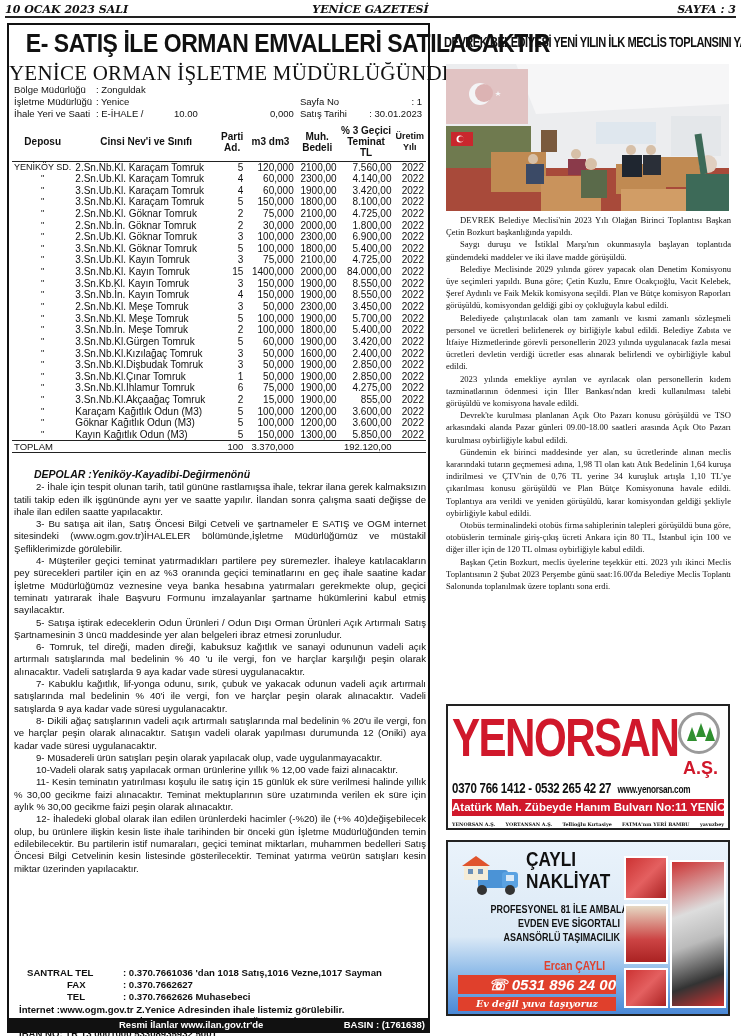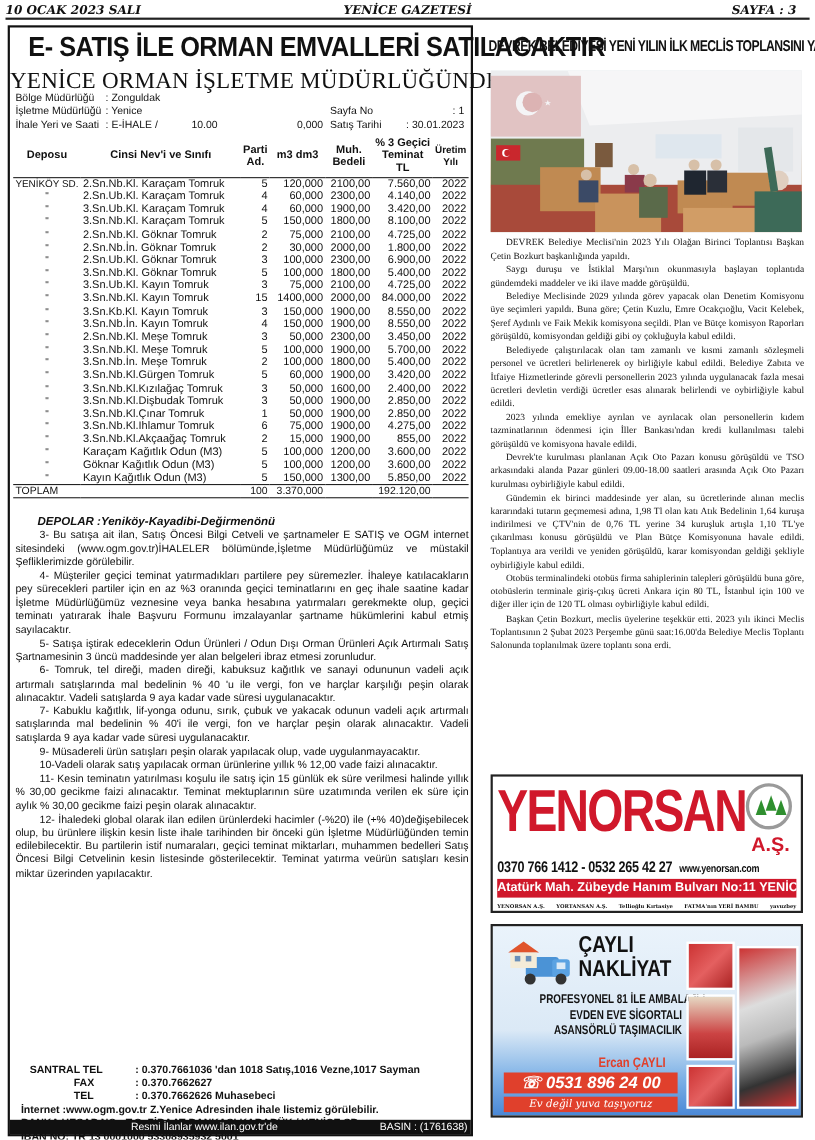--- a/index.html
+++ b/index.html
@@ -6,21 +6,21 @@
   html, body { width: 741px; height: 1036px; background: #fff; overflow: hidden; }
   body { position: relative; font-family: "Liberation Sans", sans-serif; color: #111; }
 
   
   .masthead { position: absolute; left: 5px; top: 2px; width: 731px; height: 16px;
     border-bottom: 2px solid #222; font-family: "DejaVu Serif", serif; font-style: italic;
     font-weight: bold; font-size: 11px; }
   .masthead span { position: absolute; top: 1px; }
   .mh-left { left: 0; }
   .mh-center { left: 0; right: 0; text-align: center; }
-  .mh-right { right: 12px; }
+  .mh-right { right: 0; }
 
   
   .ilan { position: absolute; left: 7px; top: 23px; width: 423px; height: 1010px;
     border: 2px solid #111; }
   .ilan-title { position: absolute; left: 0; right: 0; top: 4px; text-align: center;
     font-family: "Liberation Sans", sans-serif; font-weight: bold; font-size: 25px;
     letter-spacing: -0.5px; transform: scaleX(0.92); transform-origin: center; white-space: nowrap; }
   .ilan-sub { position: absolute; left: 0; right: 0; top: 36px; text-align: center;
     font-family: "Liberation Serif", serif; font-size: 21px; letter-spacing: 0.2px; white-space: nowrap; }
   .meta { position: absolute; left: 5px; top: 59px; width: 410px; font-size: 9.5px; line-height: 12px; font-family: "Liberation Sans", sans-serif; }
@@ -41,21 +41,21 @@
     text-align: justify; font-family: "Liberation Sans", sans-serif; }
   .body-text .depolar { font-weight: bold; font-style: italic; font-size: 10.5px; padding-left: 20px; margin-bottom: 1px; }
   .body-text p { text-indent: 22px; }
 
   .contacts { position: absolute; left: 18px; top: 942px; width: 400px; font-size: 9.6px; line-height: 12.2px; font-weight: bold; }
   .contact-row { position: relative; height: 12.2px; }
   .contact-row .lbl { position: absolute; left: 0; width: 96px; white-space: nowrap; }
   .contact-row .val { position: absolute; left: 96px; white-space: nowrap; }
   .contact-line { white-space: nowrap; margin-left: -8px; }
   .footer-bar { position: absolute; left: 0; right: 0; bottom: 0; height: 13px; background: #111; color: #fff;
-    font-size: 9.5px; font-weight: normal; }
+    font-size: 9.5px; font-weight: bold; }
   .footer-bar span { position: absolute; top: 1px; white-space: nowrap; }
 
   
   .news-title { position: absolute; left: 444px; top: 34px; width: 293px; text-align: center;
     font-family: "Liberation Sans", sans-serif; font-weight: bold; font-size: 14.2px; letter-spacing: -0.6px;
     transform: scaleX(0.78); transform-origin: left center; white-space: nowrap; width: 375px; text-align: left; }
   .photo { position: absolute; left: 446px; top: 64px; width: 283px; height: 147px; overflow: hidden;
     background: linear-gradient(180deg, #eef0f2 0%, #e3e5e8 45%, #c99b6a 70%, #8b5a3a 100%); }
   .news-body { position: absolute; left: 446px; top: 214px; width: 285px; font-family: Liberation Serif, serif;
     font-size: 8.6px; line-height: 12.2px; text-align: justify; }
@@ -82,23 +82,23 @@
     background: linear-gradient(180deg, #eaf3fb 0%, #dbe9f6 55%, #7fb2e6 80%, #4a88d6 100%); overflow: hidden; }
   .truck { position: absolute; left: 10px; top: 12px; width: 64px; height: 44px; }
   .cayli-name { position: absolute; left: 78px; top: 6px; font-weight: bold; font-size: 21px; line-height: 22px;
     color: #111; transform: scaleX(0.82); transform-origin: left top; }
   .cayli-lines { position: absolute; left: 6px; top: 60px; width: 166px; text-align: right; font-weight: bold;
     font-size: 11.5px; line-height: 14px; color: #111; }
   .cayli-lines span { display: block; white-space: nowrap; transform: scaleX(0.78); transform-origin: right center; }
   .cayli-person { position: absolute; left: 96px; top: 117px; font-weight: bold; font-size: 12.5px; color: #e0402c;
     transform: scaleX(0.82); transform-origin: left top; white-space: nowrap; }
   .cayli-phone { position: absolute; left: 10px; top: 133px; width: 158px; height: 19px; background: #e0402c; color: #fff;
-    font-weight: bold; font-style: italic; font-size: 15px; line-height: 19px; text-align: center; white-space: nowrap; }
+    font-weight: bold; font-style: italic; font-size: 15px; line-height: 19px; text-align: right; white-space: nowrap; }
   .cayli-slogan { position: absolute; left: 10px; top: 155px; width: 158px; height: 14px; background: #e0402c; color: #fff;
-    font-family: "DejaVu Serif", serif; font-weight: normal; font-style: italic; font-size: 9.5px; line-height: 14px; text-align: center; white-space: nowrap; }
+    font-family: "DejaVu Serif", serif; font-weight: bold; font-style: italic; font-size: 9.5px; line-height: 14px; text-align: center; white-space: nowrap; }
   .cayli-photos { position: absolute; left: 176px; top: 14px; width: 104px; height: 156px; }
   .cph { position: absolute; border: 2px solid #fff; background: linear-gradient(135deg, #c33 0%, #e46060 50%, #a22 100%); }
 </style>
 </head>
 <body>
 
 <div class="masthead">
   <span class="mh-left">10 OCAK 2023 SALI</span>
   <span class="mh-center">YENİCE GAZETESİ</span>
   <span class="mh-right">SAYFA : 3</span>
@@ -366,25 +366,27 @@
           <td class="num"></td>
           <td class="num">192.120,00</td>
           <td class="num"></td>
         </tr>
       </tbody>
   </table>
 
   <div class="body-text">
     <div class="depolar">DEPOLAR :Yeniköy-Kayadibi-Değirmenönü</div>
     <div id="ilan-paras">
+        <p>2- İhale için tespit olunan tarih, tatil gününe rastlamışsa ihale, tekrar ilana gerek kalmaksızın tatili takip eden ilk işgününde aynı yer ve saatte yapılır. İlandan sonra çalışma saati değişse de ihale ilan edilen saatte yapılacaktır.</p>
         <p>3- Bu satışa ait ilan, Satış Öncesi Bilgi Cetveli ve şartnameler E SATIŞ ve OGM internet sitesindeki (www.ogm.gov.tr)İHALELER bölümünde,İşletme Müdürlüğümüz ve müstakil Şefliklerimizde görülebilir.</p>
         <p>4- Müşteriler geçici teminat yatırmadıkları partilere pey süremezler. İhaleye katılacakların pey sürecekleri partiler için en az %3 oranında geçici teminatlarını en geç ihale saatine kadar İşletme Müdürlüğümüz veznesine veya banka hesabına yatırmaları gerekmekte olup, geçici teminatı yatırarak İhale Başvuru Formunu imzalayanlar şartname hükümlerini kabul etmiş sayılacaktır.</p>
         <p>5- Satışa iştirak edeceklerin Odun Ürünleri / Odun Dışı Orman Ürünleri Açık Artırmalı Satış Şartnamesinin 3 üncü maddesinde yer alan belgeleri ibraz etmesi zorunludur.</p>
         <p>6- Tomruk, tel direği, maden direği, kabuksuz kağıtlık ve sanayi odununun vadeli açık artırmalı satışlarında mal bedelinin % 40 'u ile vergi, fon ve harçlar karşılığı peşin olarak alınacaktır. Vadeli satışlarda 9 aya kadar vade süresi uygulanacaktır.</p>
         <p>7- Kabuklu kağıtlık, lif-yonga odunu, sırık, çubuk ve yakacak odunun vadeli açık artırmalı satışlarında mal bedelinin % 40'i ile vergi, fon ve harçlar peşin olarak alınacaktır. Vadeli satışlarda 9 aya kadar vade süresi uygulanacaktır.</p>
+        <p>8- Dikili ağaç satışlarının vadeli açık artırmalı satışlarında mal bedelinin % 20'u ile vergi, fon ve harçlar peşin olarak alınacaktır. Satışın vadeli olarak yapılması durumunda 12 (Oniki) aya kadar vade süresi uygulanacaktır.</p>
         <p>9- Müsadereli ürün satışları peşin olarak yapılacak olup, vade uygulanmayacaktır.</p>
         <p>10-Vadeli olarak satış yapılacak orman ürünlerine yıllık % 12,00 vade faizi alınacaktır.</p>
         <p>11- Kesin teminatın yatırılması koşulu ile satış için 15 günlük ek süre verilmesi halinde yıllık % 30,00 gecikme faizi alınacaktır. Teminat mektuplarının süre uzatımında verilen ek süre için aylık % 30,00 gecikme faizi peşin olarak alınacaktır.</p>
         <p>12- İhaledeki global olarak ilan edilen ürünlerdeki hacimler (-%20) ile (+% 40)değişebilecek olup, bu ürünlere ilişkin kesin liste ihale tarihinden bir önceki gün İşletme Müdürlüğünden temin edilebilecektir. Bu partilerin istif numaraları, geçici teminat miktarları, muhammen bedelleri Satış Öncesi Bilgi Cetvelinin kesin listesinde gösterilecektir. Teminat yatırma veürün satışları kesin miktar üzerinden yapılacaktır.</p>
       </div>
   </div>
 
   <div class="contacts">
     <div class="contact-row">
       <span class="lbl">SANTRAL TEL</span>

